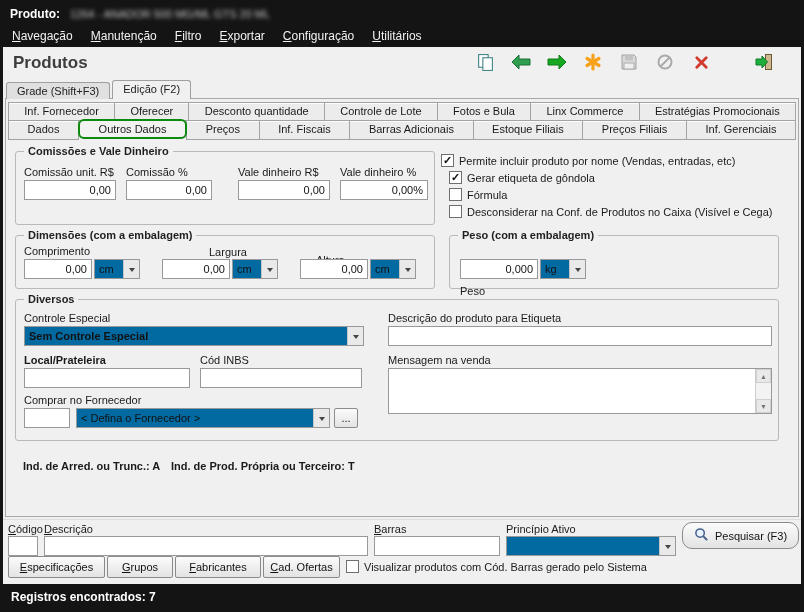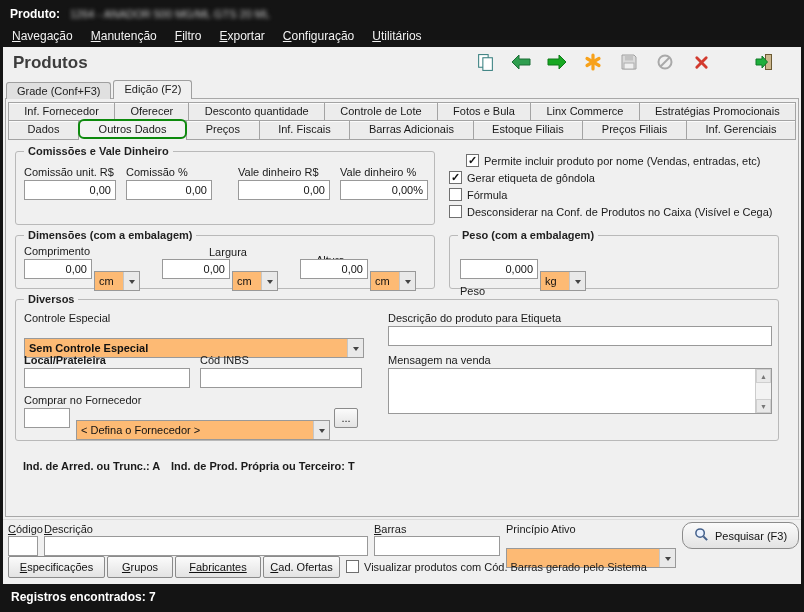--- a/index.html
+++ b/index.html
@@ -40,21 +40,21 @@
   .stab.active { position:relative; top:-1px; z-index:2; background:#f2f2f2; border:2px solid var(--accent_green,#0d8a0d); border-radius:6px; padding:2px 6px; box-shadow:none; }
 
   
   .groupbox { position:absolute; border:1px solid #b9b9b9; border-radius:3px; }
   .gb-title { position:absolute; top:-7px; left:8px; background:#f0f0f0; padding:0 4px; font-size:11px; font-weight:bold; color:#1f1f1f; white-space:nowrap; }
   .lbl { position:absolute; font-size:11px; color:#1a1a1a; white-space:nowrap; }
   .lbl.accel::first-letter { text-decoration:underline; }
   .boldtxt { font-weight:bold; }
   .tinput { position:absolute; height:20px; border:1px solid #999; background:#fff; font-family:inherit; font-size:11px; padding:0 4px; color:#111; outline:none; }
   .tinput.num { text-align:right; }
-  .combo { position:absolute; height:20px; background:#fdba74; border:1px solid #999; display:flex; align-items:stretch; cursor:default;margin-top:12px; }
+  .combo { position:absolute; height:20px; background:#0369a1; border:1px solid #999; display:flex; align-items:stretch; cursor:default; }
   .combo .cval { flex:1; font-size:11px; display:flex; align-items:center; padding:0 4px; white-space:nowrap; overflow:hidden; color:#111; }
   .combo.bold .cval { font-weight:bold; }
   .combo .cbtn { width:16px; background:#e9e9e9; border-left:1px solid #c6c6c6; display:flex; align-items:center; justify-content:center; }
   .combo .cbtn::after { content:""; width:0; height:0; border:3.5px solid transparent; border-top:4.5px solid #444; margin-top:4px; }
 
   .checkrow { position:absolute; display:flex; align-items:center; gap:5px; cursor:default; }
   .cbox { width:13px; height:13px; background:#fff; border:1px solid #6f6f6f; display:flex; align-items:center; justify-content:center; font-size:11px; line-height:10px; color:#111; flex:0 0 auto; }
   .cbox.checked::after { content:"✓"; font-weight:bold; margin-top:-1px; }
   .checkrow .cb-label { font-size:11px; color:#1a1a1a; white-space:nowrap; }
 
@@ -160,21 +160,21 @@
         <span>
           <svg viewBox="0 0 20 18" width="20" height="18">
               <rect x="12.5" y="1.5" width="6" height="15" fill="#cdb88f" stroke="#6b5a33"></rect>
               <path d="M3 6 H9 V3 L14.5 9 L9 15 V12 H3 Z" fill="#1faf3c" stroke="#0e7a26"></path>
             </svg>
         </span>
       </div>
     </div>
 
     <div class="main-tabs">
-      <div class="mtab">Grade (Conf+F3)</div>
+      <div class="mtab">Grade (Shift+F3)</div>
       <div class="mtab active">Edição (F2)</div>
     </div>
 
     <div class="panel">
 
       <div class="subtabs row1">
         <div class="stab">Inf. Fornecedor</div>
         <div class="stab">Oferecer</div>
         <div class="stab">Desconto quantidade</div>
         <div class="stab">Controle de Lote</div>
@@ -199,21 +199,21 @@
         <span class="lbl" style="left:8px; top:14px;">Comissão unit. R$</span>
         <input class="tinput num" style="left: 8px; top: 28px; width: 92px;" value="0,00">
         <span class="lbl" style="left:110px; top:14px;">Comissão %</span>
         <input class="tinput num" style="left: 110px; top: 28px; width: 86px;" value="0,00">
         <span class="lbl" style="left:222px; top:14px;">Vale dinheiro R$</span>
         <input class="tinput num" style="left: 222px; top: 28px; width: 92px;" value="0,00">
         <span class="lbl" style="left:324px; top:14px;">Vale dinheiro %</span>
         <input class="tinput num" style="left: 324px; top: 28px; width: 88px;" value="0,00%">
       </div>
 
-      <div class="checkrow" style="left:460px; top:55px;">
+      <div class="checkrow" style="left:435px; top:55px;">
         <span class="cbox checked"></span>
         <span class="cb-label">Permite incluir produto por nome (Vendas, entradas, etc)</span>
       </div>
       <div class="checkrow" style="left:443px; top:72px;">
         <span class="cbox checked"></span>
         <span class="cb-label">Gerar etiqueta de gôndola</span>
       </div>
       <div class="checkrow" style="left:443px; top:89px;">
         <span class="cbox"></span>
         <span class="cb-label">Fórmula</span>
@@ -323,21 +323,21 @@
         </span>
         <span class="blabel">Pesquisar (F3)</span>
       </button>
 
       <button class="btn" style="left:5px; top:36px; width:97px; height:22px;">
         <span class="blabel accel">Especificações</span>
       </button>
       <button class="btn" style="left:104px; top:36px; width:66px; height:22px;">
         <span class="blabel accel">Grupos</span>
       </button>
-      <button class="btn" style="left:172px; top:36px; width:86px; height:22px;text-decoration:underline;">
+      <button class="btn" style="left:172px; top:36px; width:86px; height:22px;">
         <span class="blabel accel">Fabricantes</span>
       </button>
       <button class="btn" style="left:260px; top:36px; width:77px; height:22px;">
         <span class="blabel accel">Cad. Ofertas</span>
       </button>
 
       <div class="checkrow" style="left:343px; top:40px;">
         <span class="cbox"></span>
         <span class="cb-label">Visualizar produtos com Cód. Barras gerado pelo Sistema</span>
       </div>

